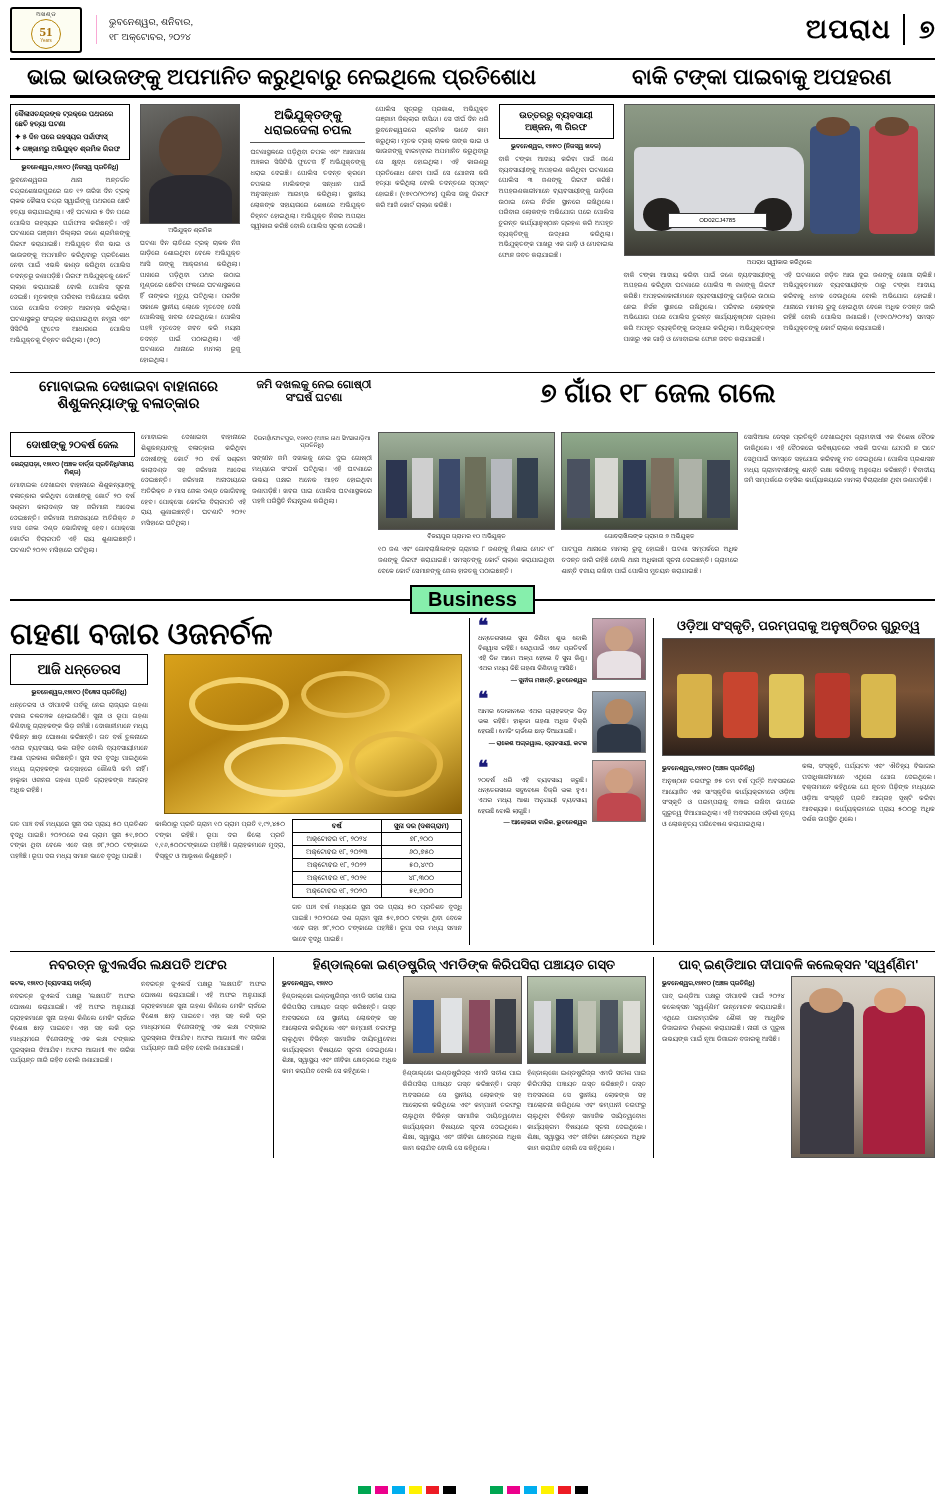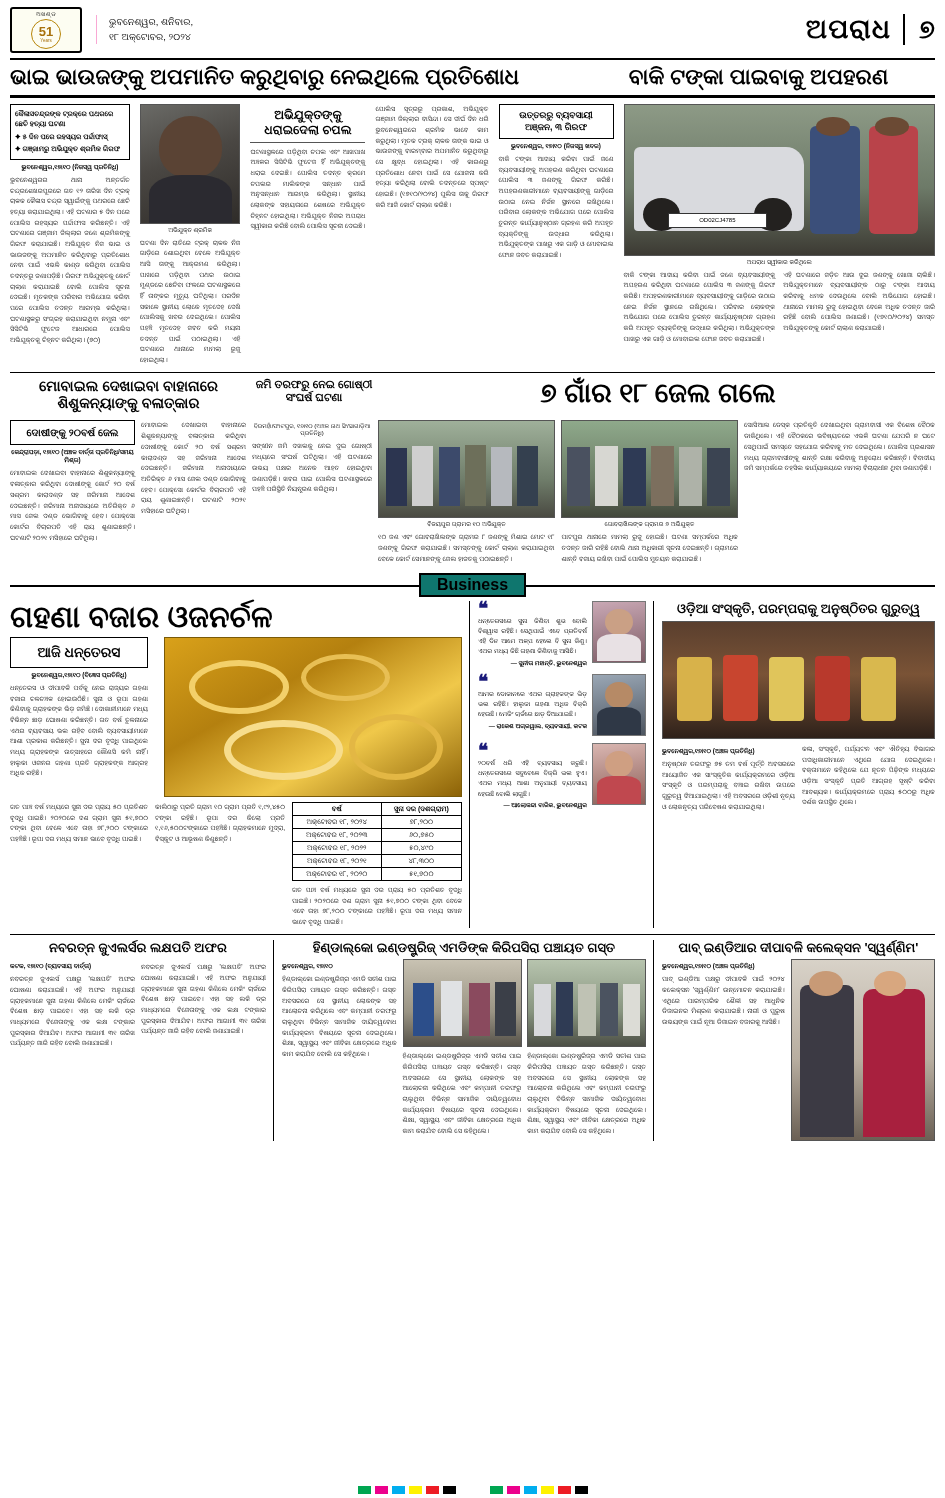--- a/index.html
+++ b/index.html
@@ -14,57 +14,57 @@
   }
   .page { width:945px; height:1498px; position:relative; padding: 6px 10px 0 10px; }
 
   
   .masthead { display:flex; align-items:center; border-bottom:2px solid #000; padding-bottom:5px; height:54px; }
   .logo-box { width:72px; height:46px; border:2px solid #000; border-radius:3px; display:flex; flex-direction:column;
               align-items:center; justify-content:center; background:#fdfdf2; }
   .logo-top { font-size:6px; letter-spacing:.5px; }
   .logo-circle { width:30px; height:30px; border:1.6px solid #b8860b; border-radius:50%;
                  display:flex; flex-direction:column; align-items:center; justify-content:center; margin-top:1px; }
-  .logo-num { font-size:13px; font-weight:bold; color:#a8710d; line-height:1; }
+  .logo-num { font-size:13px; font-weight:bold; color:#a8710d; line-height:1;font-family:Liberation Serif, serif; }
   .logo-years { font-size:4.5px; color:#a8710d; }
   .date-block { margin-left:14px; padding-left:12px; font-size:9.5px; line-height:1.5; }
   .masthead-spacer { flex:1; }
   .section-title { font-size:27px; font-weight:bold; letter-spacing:1px; padding-right:12px; }
   .page-no { font-size:26px; font-weight:bold; border-left:2px solid #000; padding-left:14px; }
   .body-col { font-size:6.6px; line-height:1.62; text-align:justify; color:#111; }
   .byline { font-size:6.3px; font-weight:bold; text-align:center; margin:3px 0 4px; }
   .caption { font-size:6.2px; text-align:center; margin-top:2px; }
   .thin { border-top:.6px solid #555; }
 
   
   .photo { position:relative; overflow:hidden; background:#cfcfcf; }
 
   
-  .top-heads { display:flex; margin-top:6px; }
+  .top-heads { display:flex; margin-top:6px;margin-left:17px; }
   .head-left { width:572px; font-size:21.5px; font-weight:bold; line-height:1.1; padding-right:8px; }
   .head-right { width:353px; font-size:21.5px; font-weight:bold; line-height:1.1; text-align:center; }
   .double-rule { border-top:2px solid #000; border-bottom:1px solid #000; height:3px; margin:5px 0 6px; }
 
   
   .main-grid { display:flex; gap:10px; }
   .col { }
   .c1 { width:125px; } .c2 { width:105px; } .c3 { width:120px; } .c4 { width:118px; }
   .c5 { width:120px; } .c6 { width:325px; }
 
   .boxed { border:1px solid #000; padding:4px; font-size:7px; line-height:1.5; }
 
   .mini-head { font-size:12.5px; font-weight:bold; line-height:1.2; text-align:center; margin:4px 0; }
 
   .big-num-head { font-size:27px; font-weight:bold; letter-spacing:0px; }
 
   
   .biz-band { position:relative; text-align:center; margin:8px 0 4px; }
   .biz-band:before { content:""; position:absolute; left:0; right:0; top:50%; border-top:2px solid #000; }
-  .biz-label { position:relative; display:inline-block; background:#0f766e; border:2px solid #000;
-               padding:1px 16px; font-size:16px; font-weight:bold; font-style:normal; }
+  .biz-label { position:relative; display:inline-block; background:#86efac; border:2px solid #000;
+               padding:1px 16px; font-size:20px; font-weight:bold; font-style:normal; }
 
   
   table.rate { width:100%; border-collapse:collapse; font-size:7px; }
   table.rate th, table.rate td { border:1px solid #000; padding:2px 3px; text-align:center; }
   table.rate th { font-weight:bold; }
 
   
   .quote-mark { font-size:19px; font-weight:bold; line-height:.8; color:#1a1a7a; }
   .quote-text { font-size:6.4px; line-height:1.6; text-align:justify; }
   .quote-by { font-size:6.2px; font-weight:bold; text-align:right; margin-top:2px; }
@@ -163,28 +163,28 @@
       </div>
     </div>
   </div>
 
   <div style="border-top:1px solid #000;margin-top:6px;padding-top:5px;">
     <div style="display:flex;gap:7px;">
       <div style="width:237px;">
         <div class="hdr2">ମୋବାଇଲ ଦେଖାଇବା ବାହାନାରେ ଶିଶୁକନ୍ୟାଙ୍କୁ ବଳାତ୍କାର</div>
       </div>
       <div style="width:120px;">
-        <div class="hdr2" style="font-size:11px;">ଜମି ତରଫରୁ ନେଇ ଗୋଷ୍ଠୀ ସଂଘର୍ଷ ଘଟଣା</div>
+        <div class="hdr2" style="font-size:11px;">ଜମି ଦଖଲକୁ ନେଇ ଗୋଷ୍ଠୀ ସଂଘର୍ଷ ଘଟଣା</div>
       </div>
       <div style="flex:1;">
         <div class="big-num-head" style="text-align:center;">୭ ଗାଁର ୧୮ ଜେଲ ଗଲେ</div>
       </div>
     </div>
 
-    <div style="display:flex;gap:6px;margin-top:8px;">
+    <div style="display:flex;gap:6px;margin-top:20px;">
       <div class="col c1">
         <div class="boxed" style="text-align:center;font-weight:bold;font-size:10px;">ଦୋଷୀଙ୍କୁ ୨୦ବର୍ଷ ଜେଲ</div>
         <div class="byline">କେନ୍ଦ୍ରାପଡ଼ା, ୧୭ା୧୦ (ଅଞ୍ଚଳ ବାର୍ତ୍ତା ପ୍ରତିନିଧି/ସମୟ ମିଶ୍ର)</div>
         <div class="body-col">ମୋବାଇଲ ଦେଖାଇବା ବାହାନାରେ ଶିଶୁକନ୍ୟାଙ୍କୁ ବଳାତ୍କାର କରିଥିବା ଦୋଷୀଙ୍କୁ କୋର୍ଟ ୨୦ ବର୍ଷ ସଶ୍ରମ କାରାଦଣ୍ଡ ସହ ଜରିମାନା ଆଦେଶ ଦେଇଛନ୍ତି। ଜରିମାନା ଅନାଦାୟରେ ଅତିରିକ୍ତ ୬ ମାସ ଜେଲ ଦଣ୍ଡ ଭୋଗିବାକୁ ହେବ। ପୋକ୍ସୋ କୋର୍ଟର ବିଚାରପତି ଏହି ରାୟ ଶୁଣାଇଛନ୍ତି। ଘଟଣାଟି ୨୦୨୧ ମସିହାରେ ଘଟିଥିଲା।</div>
       </div>
       <div class="col c2">
         <div class="body-col">ମୋବାଇଲ ଦେଖାଇବା ବାହାନାରେ ଶିଶୁକନ୍ୟାଙ୍କୁ ବଳାତ୍କାର କରିଥିବା ଦୋଷୀଙ୍କୁ କୋର୍ଟ ୨୦ ବର୍ଷ ସଶ୍ରମ କାରାଦଣ୍ଡ ସହ ଜରିମାନା ଆଦେଶ ଦେଇଛନ୍ତି। ଜରିମାନା ଅନାଦାୟରେ ଅତିରିକ୍ତ ୬ ମାସ ଜେଲ ଦଣ୍ଡ ଭୋଗିବାକୁ ହେବ। ପୋକ୍ସୋ କୋର୍ଟର ବିଚାରପତି ଏହି ରାୟ ଶୁଣାଇଛନ୍ତି। ଘଟଣାଟି ୨୦୨୧ ମସିହାରେ ଘଟିଥିଲା।</div>
       </div>
       <div class="col c3">
         <div class="byline" style="font-weight:normal;font-size:6px;">ବିରମହାଁ/ଫାଟପୁର, ୧୭ା୧୦ (ଅଞ୍ଚଳ ନାଥ ସିଂ/ସାଗାଡ଼ିଆ ପ୍ରତିନିଧି)</div>

